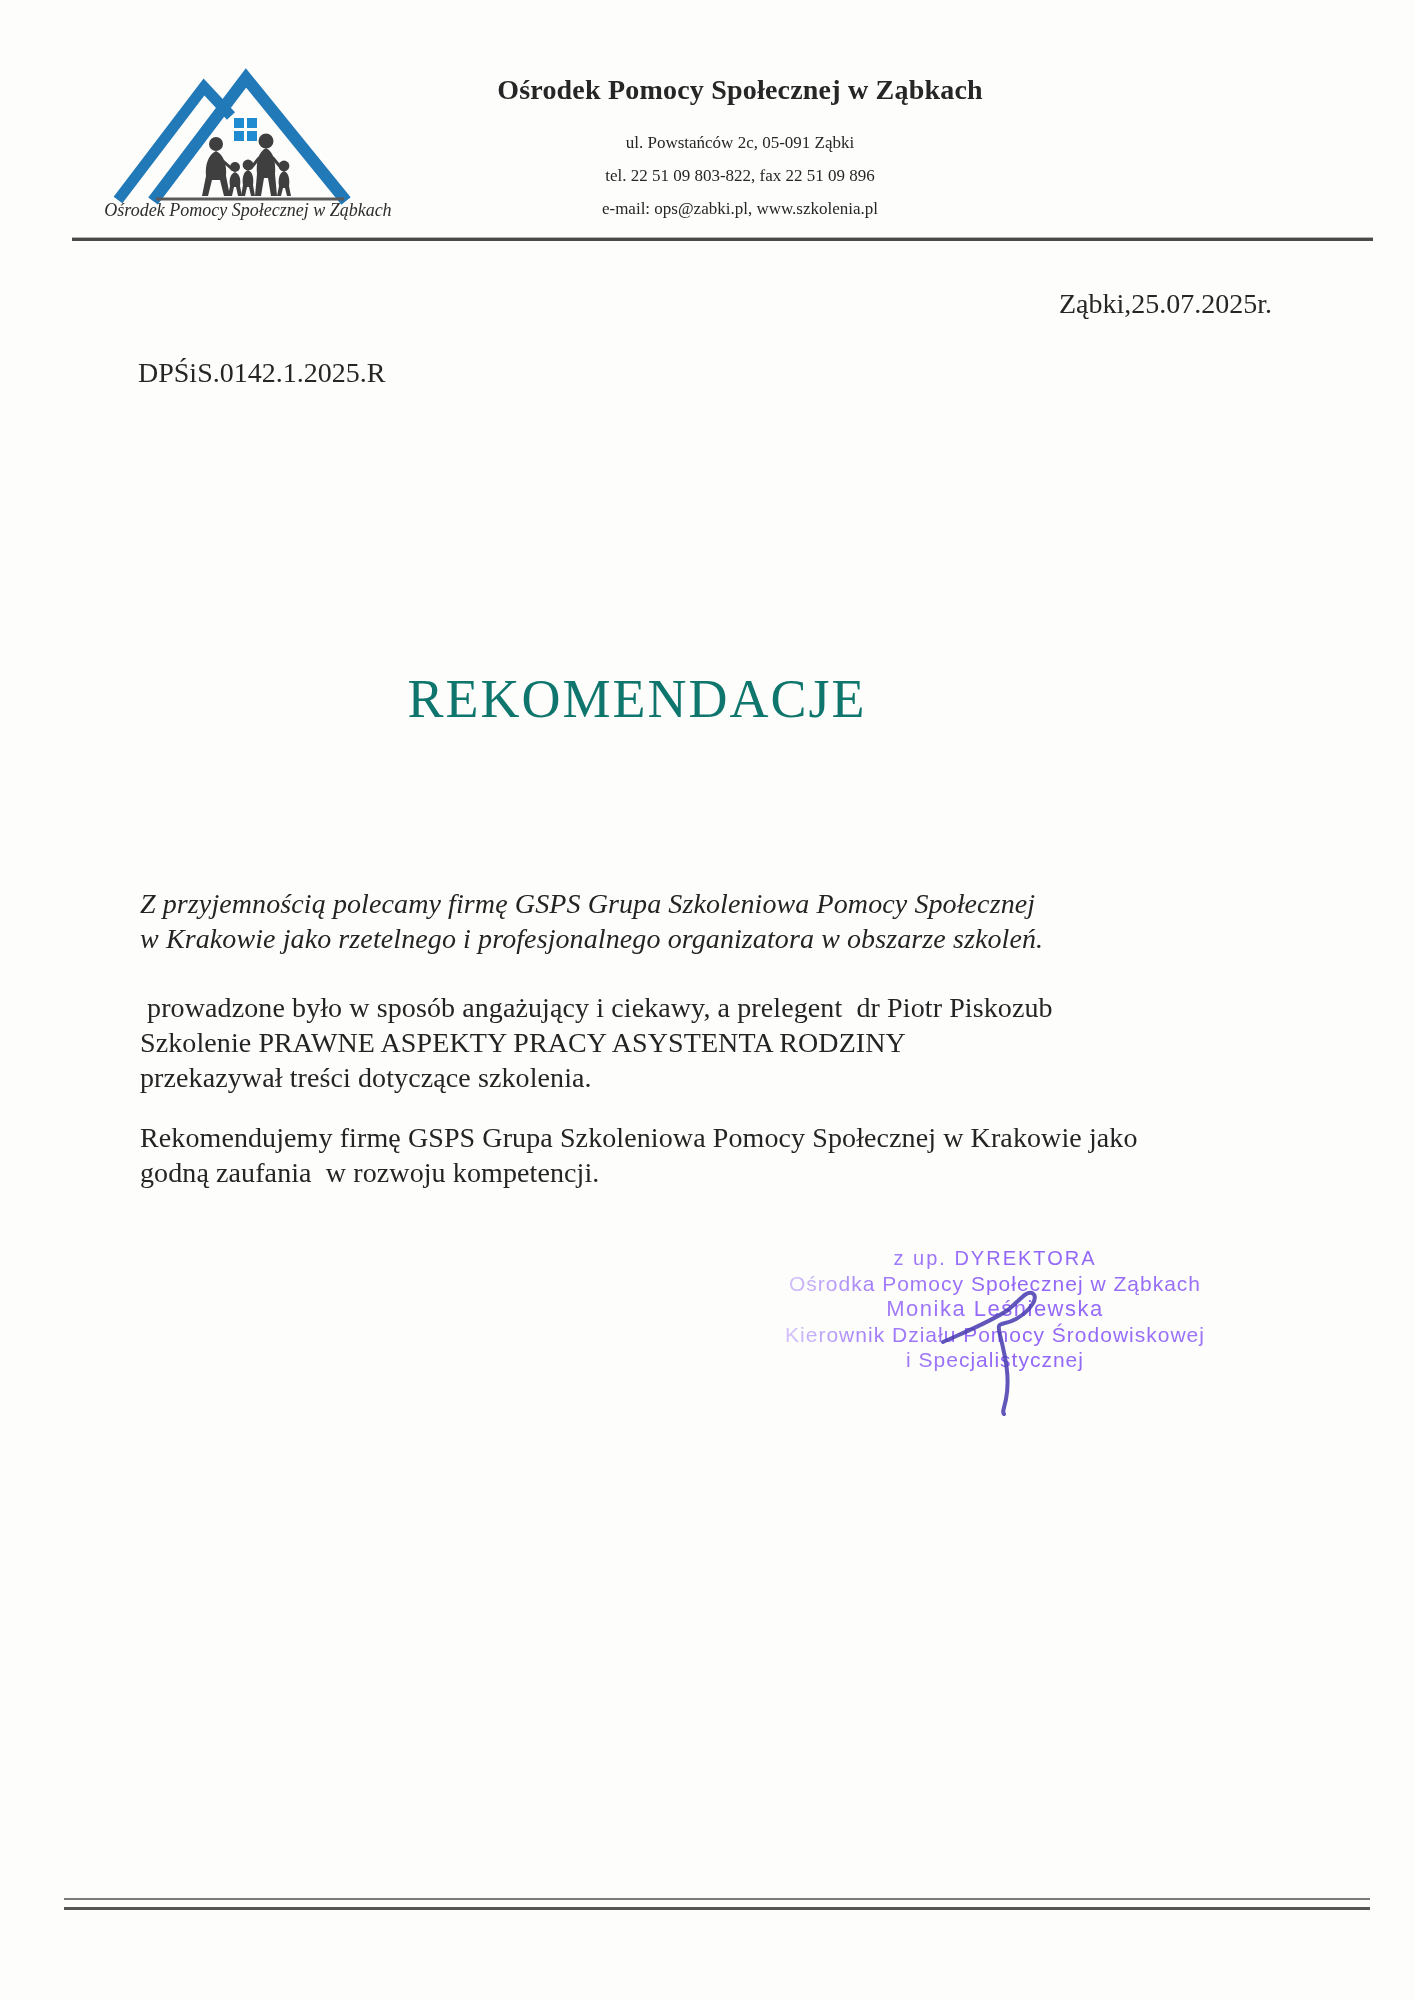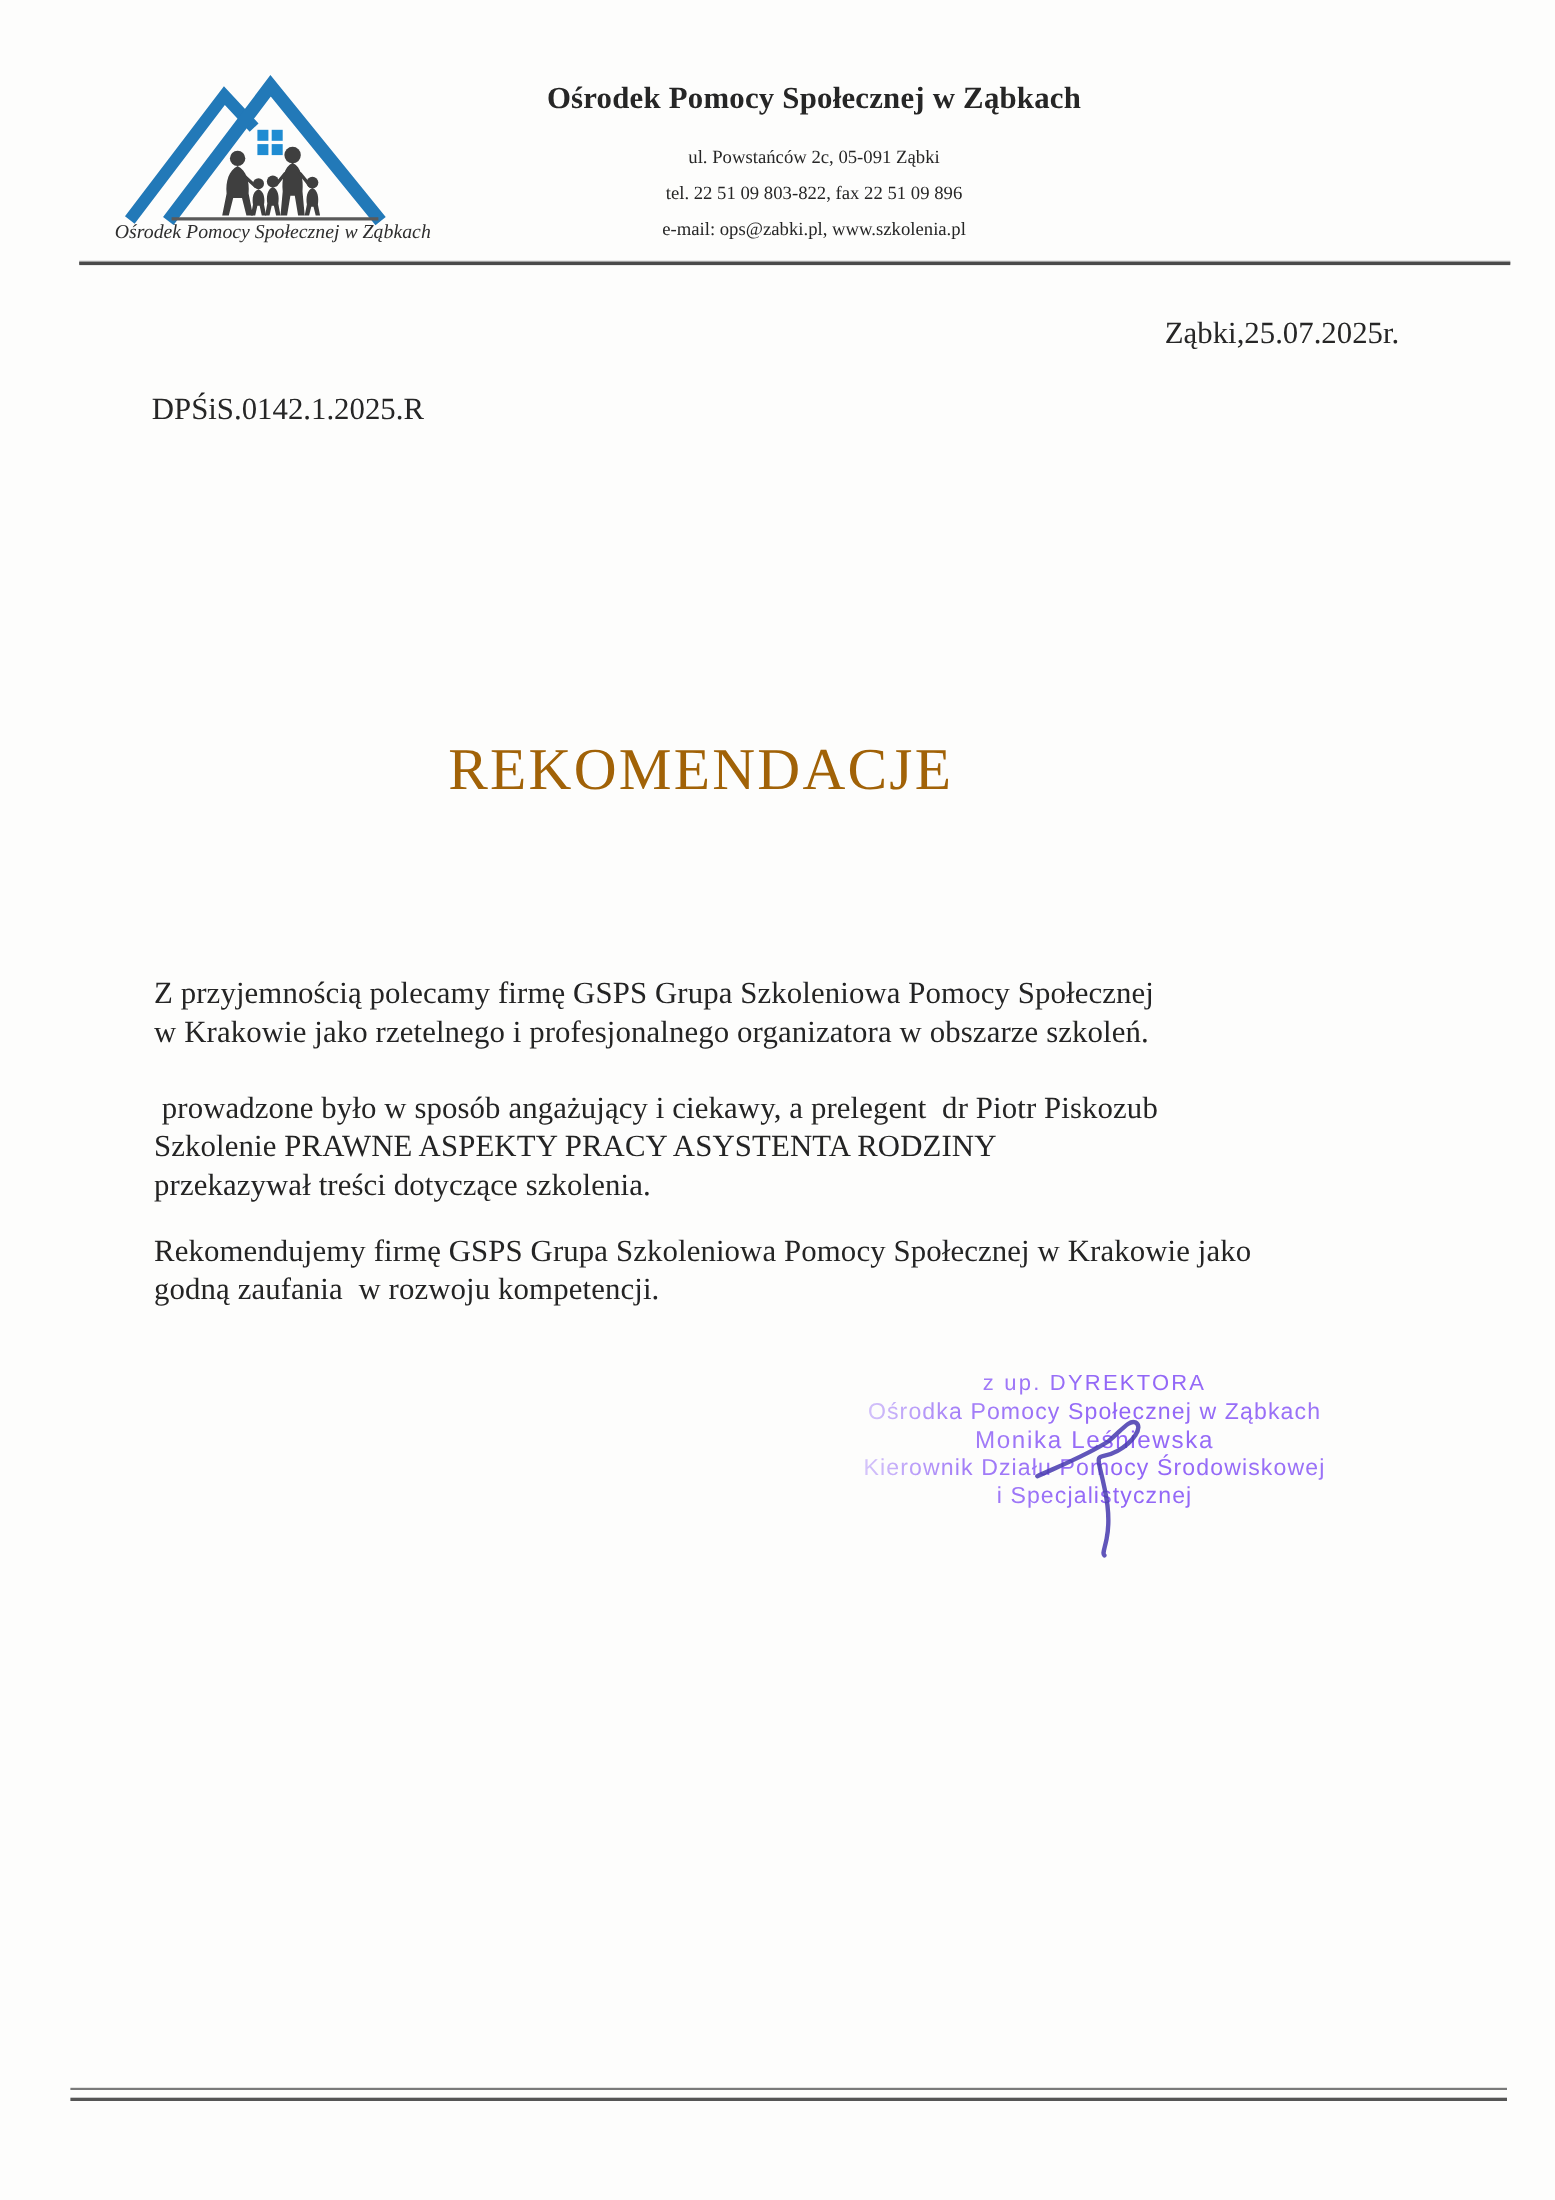--- a/index.html
+++ b/index.html
@@ -28,26 +28,26 @@
   .header-divider {
     position: absolute; left: 72px; top: 238px; width: 1301px; height: 3px;
     background: #4a4a4a; box-shadow: 0 -1px 0 #b5b5b5;
   }
   
   .date-line { position: absolute; top: 288px; right: 142px; font-size: 28px; white-space: pre; }
   .reference-number { position: absolute; left: 138px; top: 357px; font-size: 28px; }
   
   .document-title {
     position: absolute; left: 0; top: 668px; width: 1274px;
-    text-align: center; font-size: 54px; letter-spacing: 2px; color: #a16207;
+    text-align: center; font-size: 54px; letter-spacing: 2px; color: #0f766e;
   }
   
   .para { position: absolute; left: 140px; font-size: 28px; line-height: 35px; color: #242424; }
   .para div { white-space: pre; letter-spacing: 0.1px; }
-  .para-1 { top: 886px; }
+  .para-1 { top: 886px; font-style: italic; }
   .para-2 { top: 990px; }
   .para-3 { top: 1120px; }
   
   .stamp {
     position: absolute; left: 775px; top: 1246px; width: 440px;
     text-align: center;
     font-family: "Liberation Sans", sans-serif;
     color: #8b5cf6;
     -webkit-mask-image: linear-gradient(to right, rgba(0,0,0,0.30) 0%, rgba(0,0,0,0.78) 22%, rgba(0,0,0,0.95) 55%, rgba(0,0,0,0.85) 100%);
             mask-image: linear-gradient(to right, rgba(0,0,0,0.30) 0%, rgba(0,0,0,0.78) 22%, rgba(0,0,0,0.95) 55%, rgba(0,0,0,0.85) 100%);

